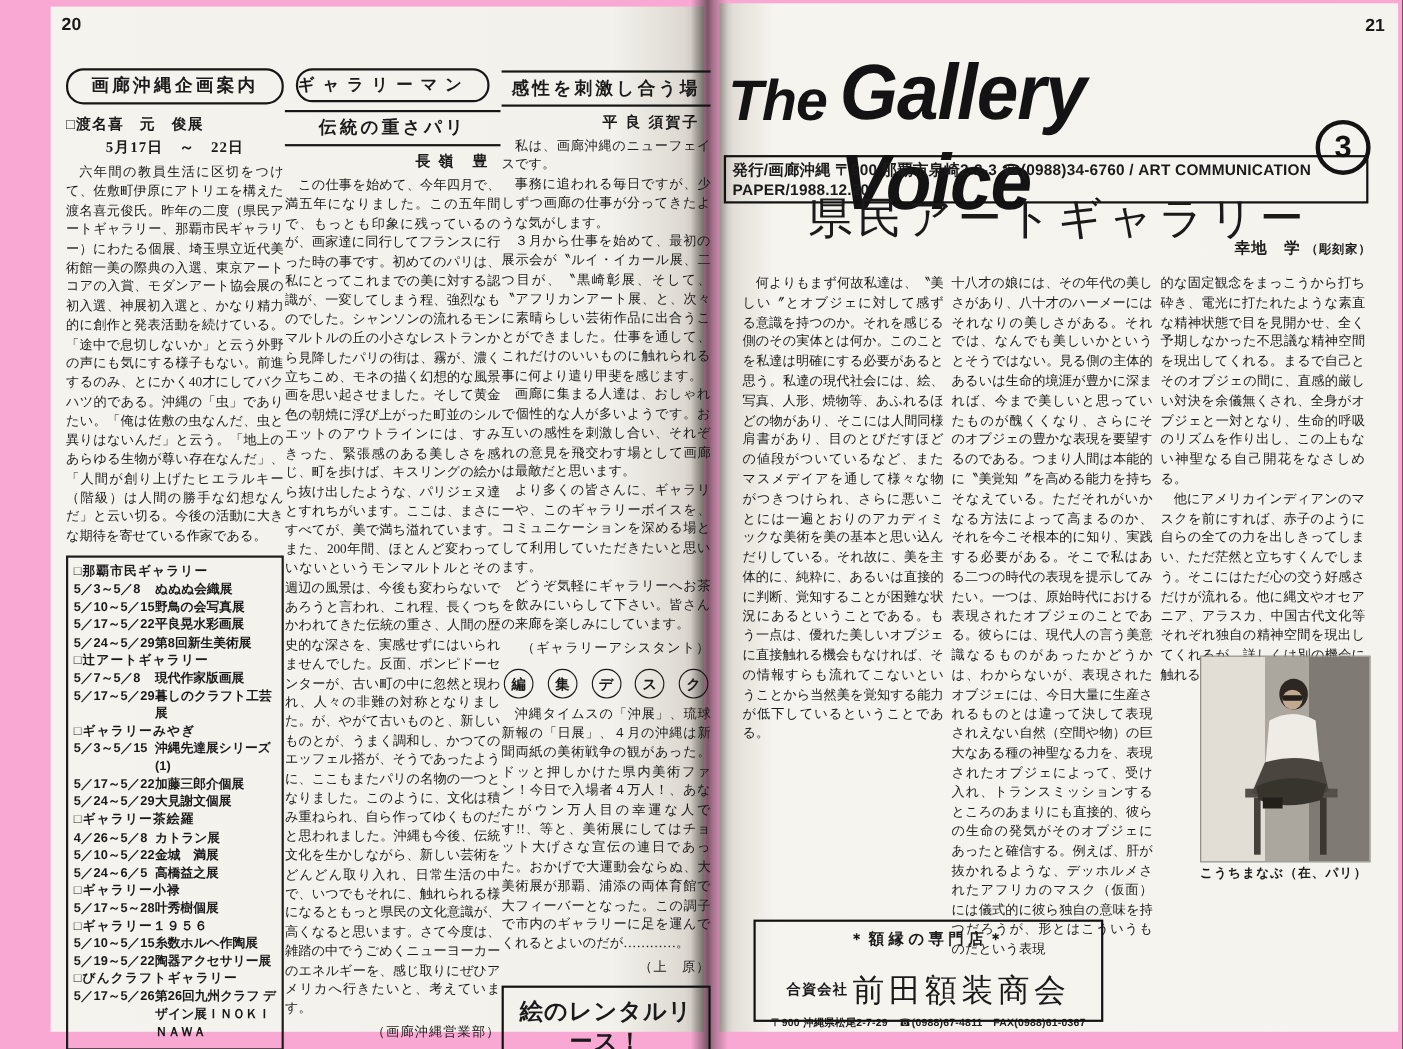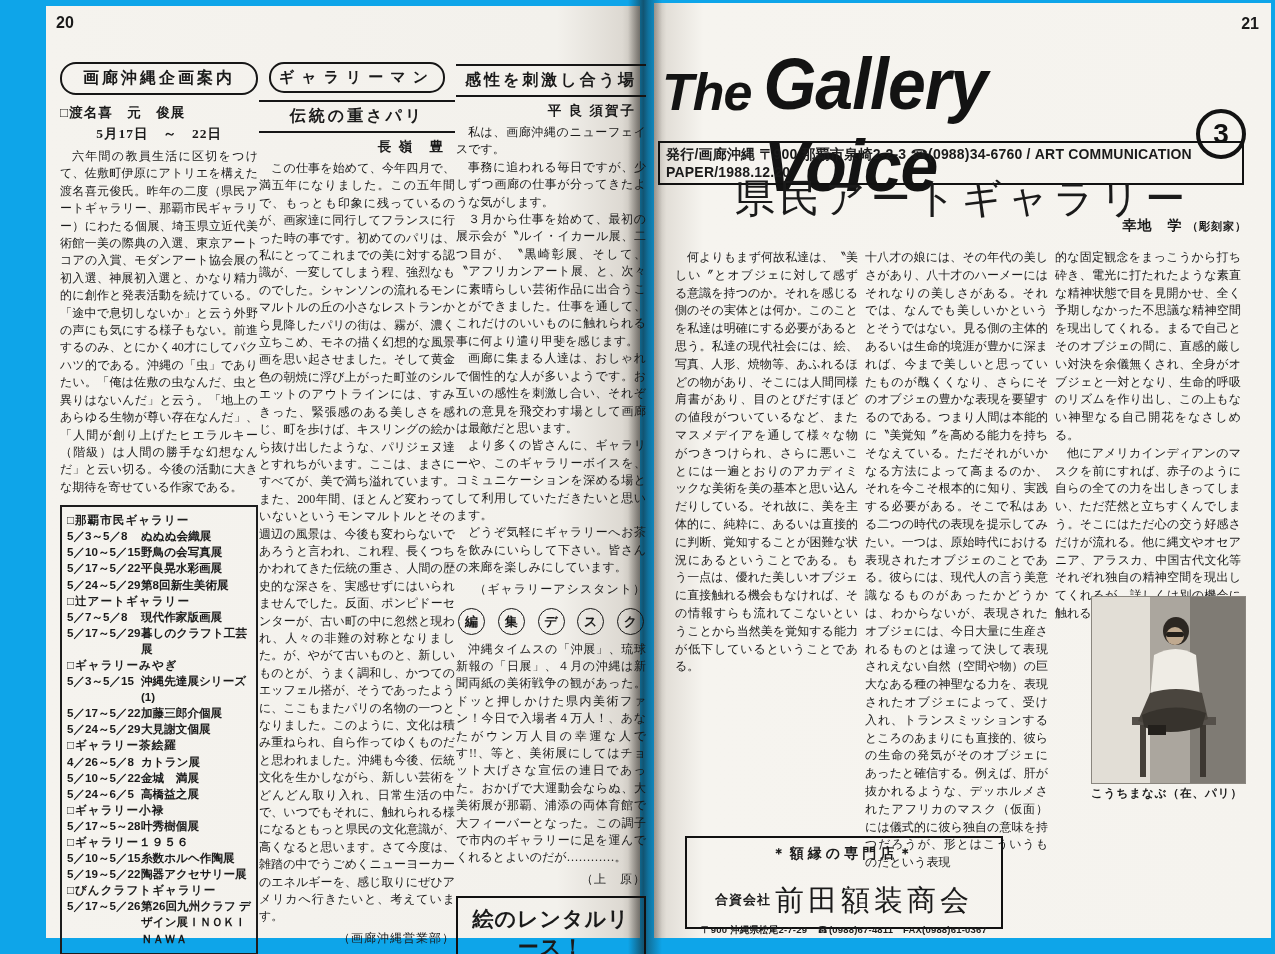--- a/index.html
+++ b/index.html
@@ -1,16 +1,16 @@
 <!DOCTYPE html>
 <html><head>
 <meta charset="utf-8">
 <style>
   html,body{margin:0;padding:0;background:#0e0e0e;}
-  .spread{position:relative;width:1275px;height:954px;background:#0ea5e9;overflow:hidden;
+  .spread{position:relative;width:1275px;height:954px;background:#f9a8d4;overflow:hidden;
           font-family:"Liberation Serif","DejaVu Serif",serif;color:#1a1a1a;}
   .page{position:absolute;background:#f3f1ec;}
   .page-left{left:46px;top:6px;width:594px;height:932px;
 .background:#f3f1ec;
     background:linear-gradient(to right,#f5f3ee 0%,#f3f1ec 86%,#ddd9d2 97%,#b9b4ac 100%);}
   .page-right{left:654px;top:3px;width:617px;height:935px;
     background:linear-gradient(to right,#b8b3ab 0%,#e2ded7 2%,#f6f4ef 8%,#f5f3ee 100%);}
   .gutter{position:absolute;left:628px;top:0;width:34px;height:954px;z-index:5;
     background:linear-gradient(to right,rgba(0,0,0,0) 0%,rgba(20,18,16,.55) 45%,rgba(20,18,16,.35) 60%,rgba(0,0,0,0) 100%);}
   .pno{position:absolute;font-family:"Liberation Sans",sans-serif;font-weight:bold;font-size:16px;}
@@ -26,21 +26,21 @@
   .date-line{font-weight:bold;font-size:13.5px;margin-top:3px;text-align:center;letter-spacing:1px;}
   .jp p{margin:0;text-indent:1em;}
   .jp{font-size:12px;line-height:17.4px;text-align:justify;}
   .colA .jp{margin-top:5px;}
   .sched{border:2px solid #1d1d1d;margin-top:9px;padding:5px 4px 6px 5px;
          font-family:"Liberation Sans","DejaVu Sans",sans-serif;font-size:11.6px;line-height:16.1px;font-weight:bold;}
   .sg-name{letter-spacing:1px;}
   .sg-row{display:flex;}
   .sg-date{width:74px;flex:0 0 74px;}
   .sg-title{flex:1;}
-  .gm-box{border:2.5px solid #161616;border-radius:15px;text-align:center;font-weight:bold;
+  .gm-box{border:2.5px solid #161616;border-radius:15px;font-weight:bold;
           font-size:15px;letter-spacing:7px;padding:4px 0;width:88%;margin:0 auto;}
   .ruled-title{border-top:2px solid #161616;border-bottom:2px solid #161616;text-align:center;
                font-weight:bold;font-size:16px;letter-spacing:3px;padding:4px 0;margin-top:7px;}
   .byline{text-align:right;font-weight:bold;font-size:13.5px;margin:5px 10px 4px 0;letter-spacing:2px;}
   .sig{text-align:right;font-size:12px;margin-top:4px;letter-spacing:1px;}
   .desk-title{margin:10px 0 6px 0;display:flex;justify-content:space-between;padding:0 2px;}
   .circle-char{display:inline-block;width:25px;height:25px;border:1.6px solid #161616;border-radius:50%;
                text-align:center;line-height:25px;font-size:13px;font-weight:bold;}
   .rental{border:2.5px solid #111;margin-top:8px;text-align:center;padding:7px 4px 8px 4px;}
   .rental-title{font-weight:bold;font-size:21px;letter-spacing:1px;font-family:"Liberation Sans","DejaVu Sans",sans-serif;}

